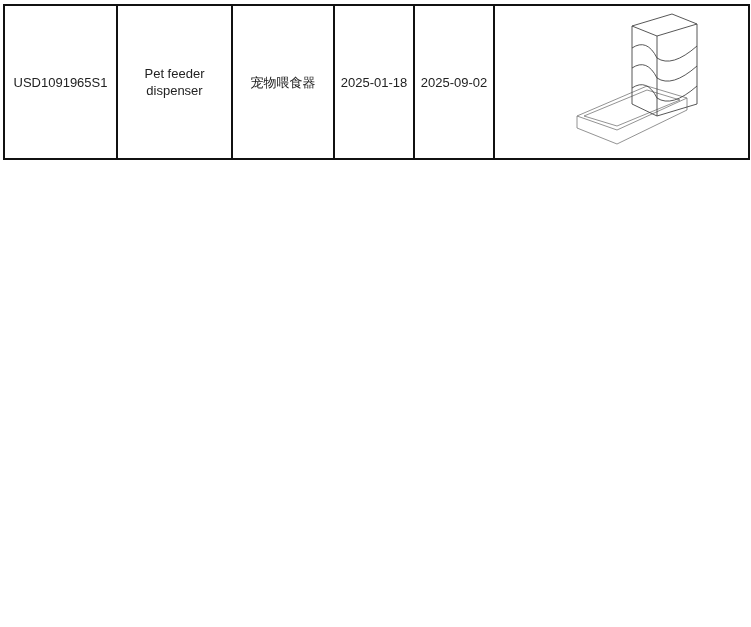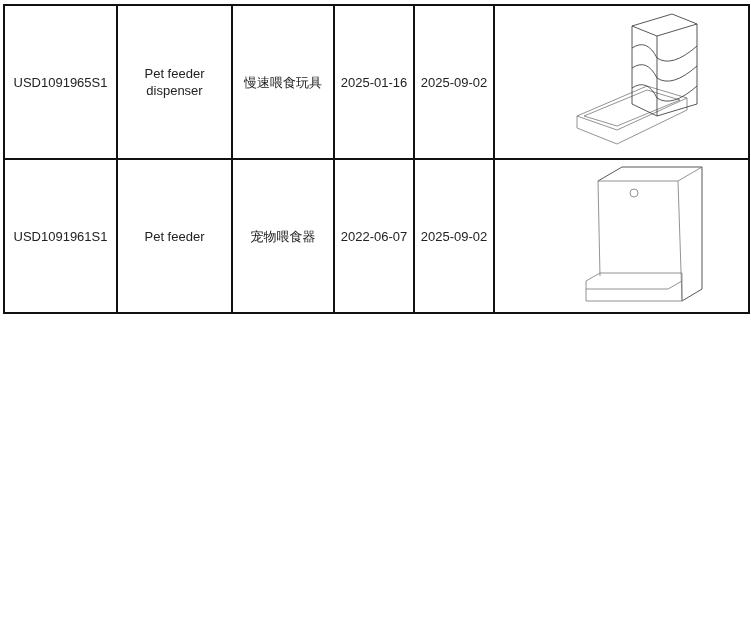--- a/index.html
+++ b/index.html
@@ -25,47 +25,30 @@
       <col style="width:115px">
       <col style="width:102px">
     <col style="width:80px">
       <col style="width:80px">
       <col style="width:255px">
   </colgroup>
   <tbody>
       <tr>
     <td>USD1091965S1</td>
     <td>Pet feeder dispenser</td>
-    <td class="cn">慢速喂食玩具</td>
-    <td>2025-01-16</td>
+    <td class="cn">宠物喂食器</td>
+    <td>2025-01-18</td>
     <td>2025-09-02</td>
     <td class="img">
       <svg width="200" height="148" viewBox="0 0 200 148">
         <path class="ln" d="M55 108 L125 78 L165 90 L95 122 Z"></path>
         <path class="ln" d="M55 108 L55 120 L95 136 L165 102 L165 90"></path>
         <path class="ln" d="M62 108 L125 82 L158 92 L95 118 Z"></path>
         <path class="ld" d="M110 18 L150 6 L175 16 L175 96 L135 108 L110 96 Z"></path>
         <path class="ld" d="M110 18 L135 28 L175 16 M135 28 L135 108"></path>
         <path class="ld" d="M110 40 Q125 30 135 50 Q150 60 175 38"></path>
         <path class="ld" d="M110 60 Q125 50 135 70 Q150 80 175 58"></path>
         <path class="ld" d="M110 80 Q125 70 135 90 Q150 100 175 78"></path>
       </svg>
     </td>
   </tr>
-  <tr>
-    <td>USD1091961S1</td>
-    <td>Pet feeder</td>
-    <td class="cn">宠物喂食器</td>
-    <td>2022-06-07</td>
-    <td>2025-09-02</td>
-    <td class="img">
-      <svg width="200" height="150" viewBox="0 0 200 150">
-        <path class="ld" d="M76 20 L100 6 L180 6 L180 128 L160 140"></path>
-        <path class="ln" d="M76 20 L156 20 L180 6 M156 20 L160 140"></path>
-        <path class="ln" d="M76 20 L78 115"></path>
-        <circle class="ln" cx="112" cy="32" r="4"></circle>
-        <path class="ln" d="M64 120 L78 112 L160 112 L160 140 L64 140 Z"></path>
-        <path class="ln" d="M64 128 L146 128 L160 120"></path>
-      </svg>
-    </td>
-  </tr>
 </tbody>
   </table>
 
 </body></html>

